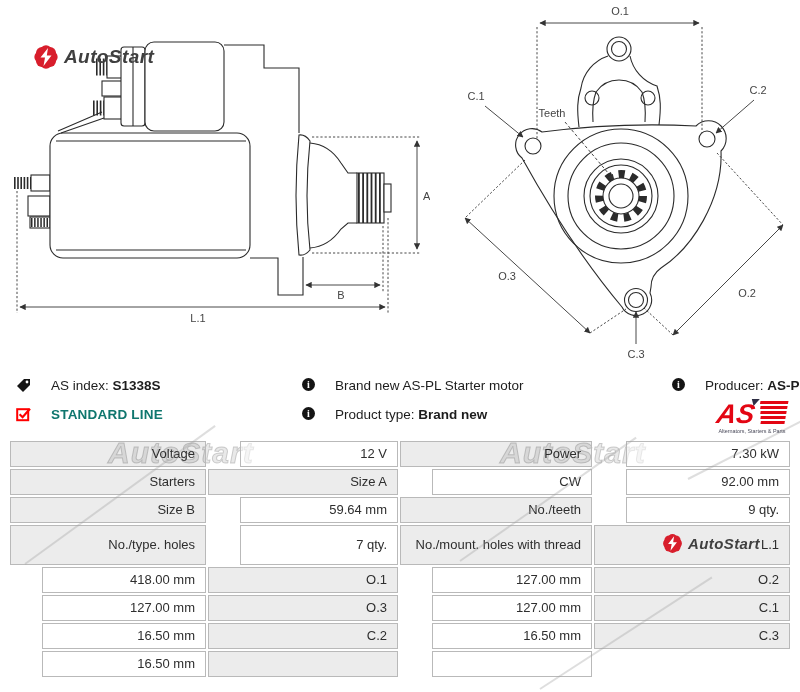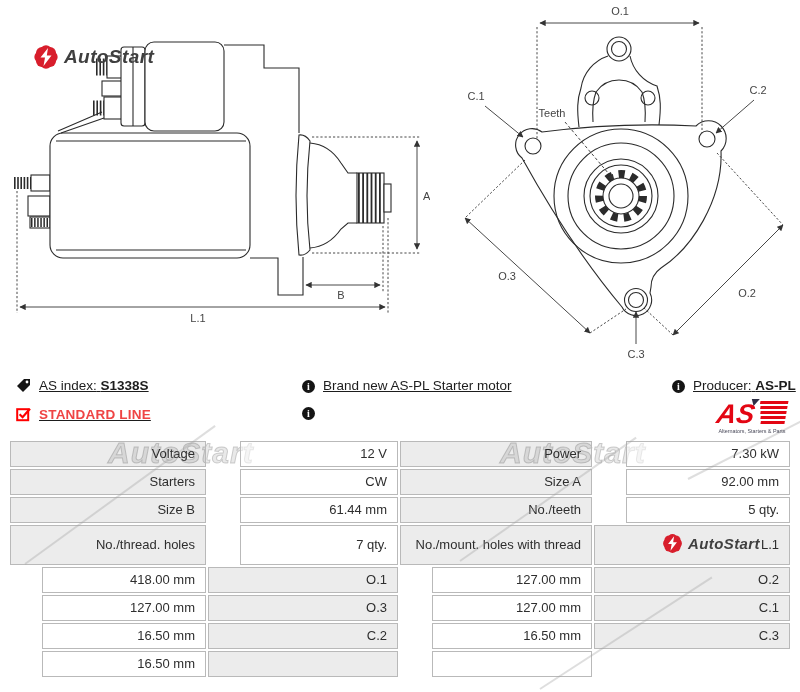--- a/index.html
+++ b/index.html
@@ -7,27 +7,27 @@
         font-family:"Liberation Sans",sans-serif;overflow:hidden;}
   .svg-abs{position:absolute;}
 
   
   .as-logo{position:absolute;display:flex;align-items:center;gap:5px;z-index:6;}
   .as-logo .txt{font-style:italic;font-weight:bold;color:#3f3f3f;letter-spacing:.4px;}
   .as-logo.big .txt{font-size:19px;}
   .as-logo.small .txt{font-size:15px;}
 
   
-  .info-item{position:absolute;display:flex;align-items:flex-end;gap:8px;
-             font-size:13.5px;color:#1d1d1d;white-space:nowrap;z-index:5;text-decoration:underline;}
+  .info-item{position:absolute;display:flex;align-items:flex-start;gap:20px;
+             font-size:13.5px;color:#1d1d1d;white-space:nowrap;z-index:5;}
   .info-item b{font-weight:bold;}
   .i-icon{width:13px;height:13px;border-radius:50%;background:#141414;color:#fff;
           font-size:10px;font-weight:bold;display:flex;align-items:center;
           justify-content:center;font-family:"Liberation Serif",serif;flex:0 0 13px;}
-  .red-line{color:#ef4444;font-weight:bold;letter-spacing:.2px;}
+  .red-line{color:#0f766e;font-weight:bold;letter-spacing:.2px;}
   .aspl-logo{position:absolute;z-index:5;}
 
   
   .wm-text{position:absolute;font-size:30px;font-weight:bold;font-style:italic;
            color:rgba(155,155,155,0.22);-webkit-text-stroke:1px rgba(150,150,150,0.45);
            letter-spacing:1px;z-index:1;pointer-events:none;}
   .wm-line{position:absolute;height:2px;background:rgba(160,160,160,0.35);
            transform-origin:left center;z-index:4;pointer-events:none;}
 
   
@@ -192,20 +192,24 @@
     <span class="red-line">STANDARD LINE</span>
   </div>
 
   <div class="info-item" style="left:302px;top:378px;">
     <span class="i-icon">i</span>
     <span>Brand new AS-PL Starter motor</span>
   </div>
 
   <div class="info-item" style="left:302px;top:407px;">
     <span class="i-icon">i</span>
+    <span>
+      <span>Product type:</span>
+      <b>Brand new</b>
+    </span>
   </div>
 
   <div class="info-item" style="left:672px;top:378px;">
     <span class="i-icon">i</span>
     <span>
       <span>Producer:</span>
       <b>AS-PL</b>
     </span>
   </div>
 
@@ -227,30 +231,30 @@
   <div class="wm-text" style="left:108px;top:436px;">AutoStart</div>
   <div class="wm-text" style="left:500px;top:436px;">AutoStart</div>
 
   <div class="spec-table">
     <div class="cell lab">Voltage</div>
     <div class="cell val">12 V</div>
     <div class="cell lab">Power</div>
     <div class="cell val">7.30 kW</div>
 
     <div class="cell lab">Starters</div>
+    <div class="cell lab">Size A</div>
     <div class="cell val">CW</div>
-    <div class="cell lab">Size A</div>
     <div class="cell val">92.00 mm</div>
 
     <div class="cell lab">Size B</div>
-    <div class="cell val">61.44 mm</div>
+    <div class="cell val">59.64 mm</div>
     <div class="cell lab">No./teeth</div>
-    <div class="cell val">5 qty.</div>
-
-    <div class="cell lab">No./thread. holes</div>
+    <div class="cell val">9 qty.</div>
+
+    <div class="cell lab">No./type. holes</div>
     <div class="cell val">7 qty.</div>
     <div class="cell lab">No./mount. holes with thread</div>
 
     <div class="cell lab">L.1</div>
     <div class="cell val">418.00 mm</div>
     <div class="cell lab">O.1</div>
     <div class="cell val">127.00 mm</div>
 
     <div class="cell lab">O.2</div>
     <div class="cell val">127.00 mm</div>

